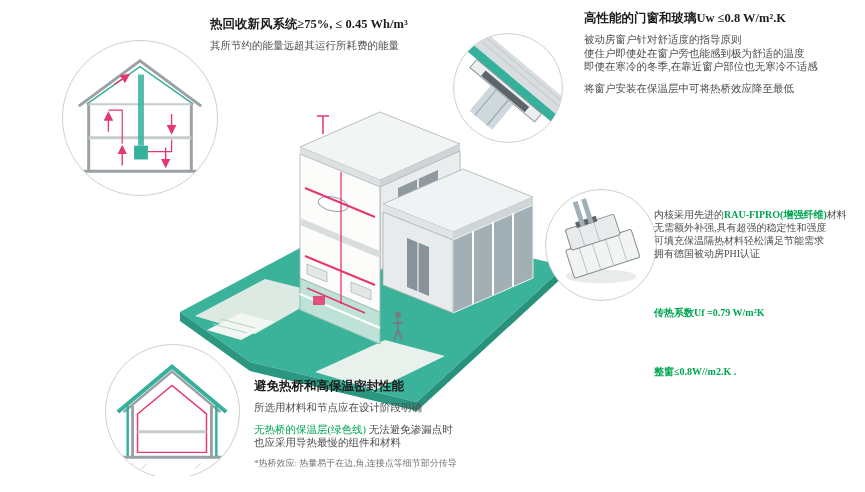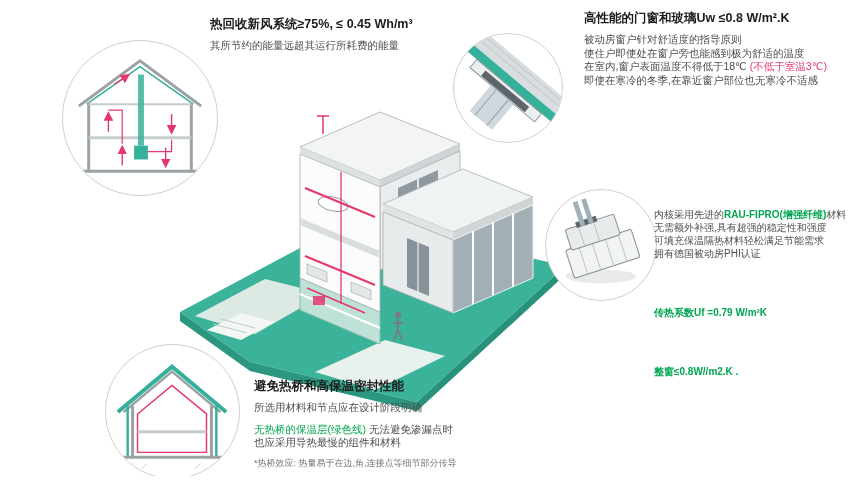--- a/index.html
+++ b/index.html
@@ -1,17 +1,17 @@
 <!DOCTYPE html>
 <html><head>
 <meta charset="utf-8">
 <style>
   html,body { margin:0; padding:0; background:#ffffff; }
   body { font-family: "Liberation Sans", "DejaVu Sans", sans-serif; }
-  .stage { position:relative; width:865px; height:476px; background:#ffffff; overflow:hidden; }
+  .stage { position:relative; width:865px; height:476px; background:#ffffff; overflow:hidden;font-family:Liberation Serif, serif; }
 
   .circle { position:absolute; border-radius:50%; background:#ffffff; border:1px solid #cfcfcf; overflow:hidden; box-sizing:border-box; }
   .c-vent    { left:62px;  top:40px;  width:156px; height:156px; }
   .c-window  { left:453px; top:33px;  width:110px; height:110px; }
   .c-profile { left:545px; top:189px; width:112px; height:112px; }
   .c-envelope{ left:105px; top:344px; width:135px; height:135px; }
 
   .main-art { position:absolute; left:155px; top:72px; width:440px; height:345px; }
 
   .block { position:absolute; }
@@ -191,23 +191,23 @@
     <div class="bodytext">
       <div class="line">其所节约的能量远超其运行所耗费的能量</div>
     </div>
   </div>
 
   <div class="block blk-window">
     <div class="title">高性能的门窗和玻璃Uw ≤0.8 W/m².K</div>
     <div class="bodytext">
       <div class="line">被动房窗户针对舒适度的指导原则</div>
       <div class="line">使住户即使处在窗户旁也能感到极为舒适的温度</div>
-      <div class="line"><span>在室内,窗户表面温度不得低于18℃ </span><span class="t-red">(不低于室温3℃)</span></div>
       <div class="line">即使在寒冷的冬季,在靠近窗户部位也无寒冷不适感</div>
       <div class="gap"></div>
+      <div class="line">将窗户安装在保温层中可将热桥效应降至最低</div>
     </div>
   </div>
 
   <div class="block blk-profile">
     <div class="bodytext">
       <div class="line"><span>内核采用先进的</span><span class="t-green b">RAU-FIPRO(增强纤维)</span><span>材料</span></div>
       <div class="line">无需额外补强,具有超强的稳定性和强度</div>
       <div class="line">可填充保温隔热材料轻松满足节能需求</div>
       <div class="line">拥有德国被动房PHI认证</div>
       <div class="line t-green b">传热系数Uf =0.79 W/m²K</div>

